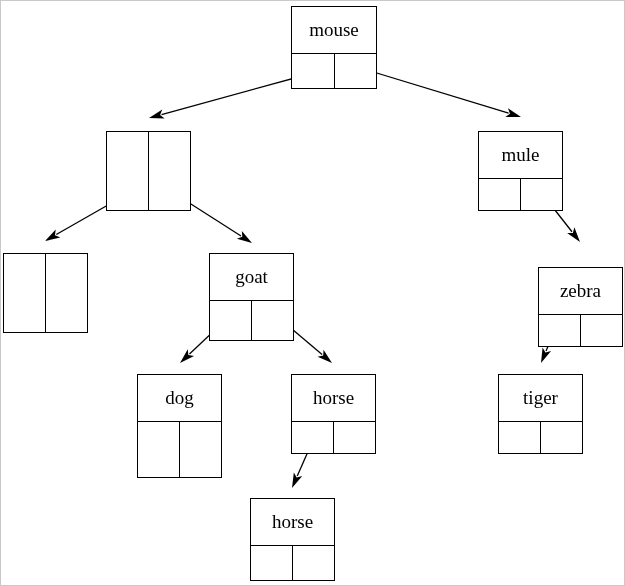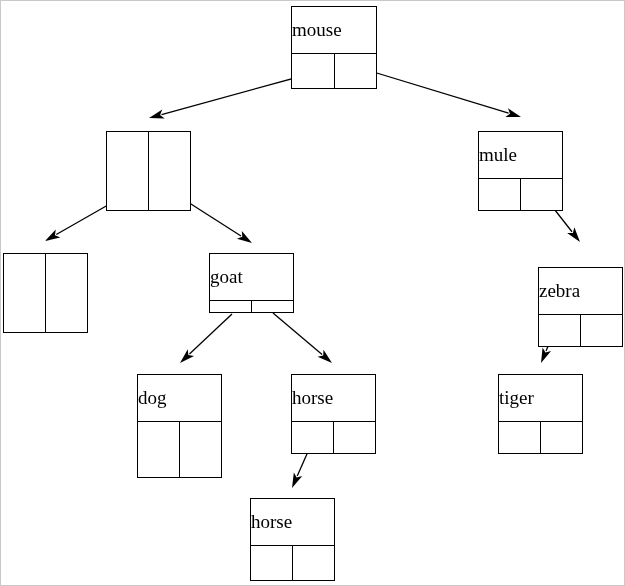--- a/index.html
+++ b/index.html
@@ -30,21 +30,21 @@
     box-sizing: border-box;
     border: 1.4px solid #000000;
     background: #ffffff;
     display: flex;
     flex-direction: column;
   }
   .node-label {
     flex: 0 0 auto;
     height: 46px;
     line-height: 46px;
-    text-align: left;
+    text-align: center;
     font-size: 19px;
     color: #000000;
     border-bottom: 1.4px solid #000000;
     white-space: nowrap;
     overflow: hidden;
   }
   .node-cells {
     flex: 1 1 auto;
     display: flex;
     flex-direction: row;
@@ -121,21 +121,21 @@
           <div class="cell left"></div>
           <div class="cell right"></div>
         </div>
       </div>
       <div class="node" style="left: 2px; top: 252px; width: 85px; height: 80px;">
         <div class="node-cells">
           <div class="cell left"></div>
           <div class="cell right"></div>
         </div>
       </div>
-      <div class="node" style="left: 208px; top: 252px; width: 85px; height: 60px;">
+      <div class="node" style="left: 208px; top: 252px; width: 85px; height: 88px;">
         <div class="node-label">goat</div>
         <div class="node-cells">
           <div class="cell left"></div>
           <div class="cell right"></div>
         </div>
       </div>
       <div class="node" style="left: 537px; top: 266px; width: 85px; height: 80px;">
         <div class="node-label">zebra</div>
         <div class="node-cells">
           <div class="cell left"></div>

